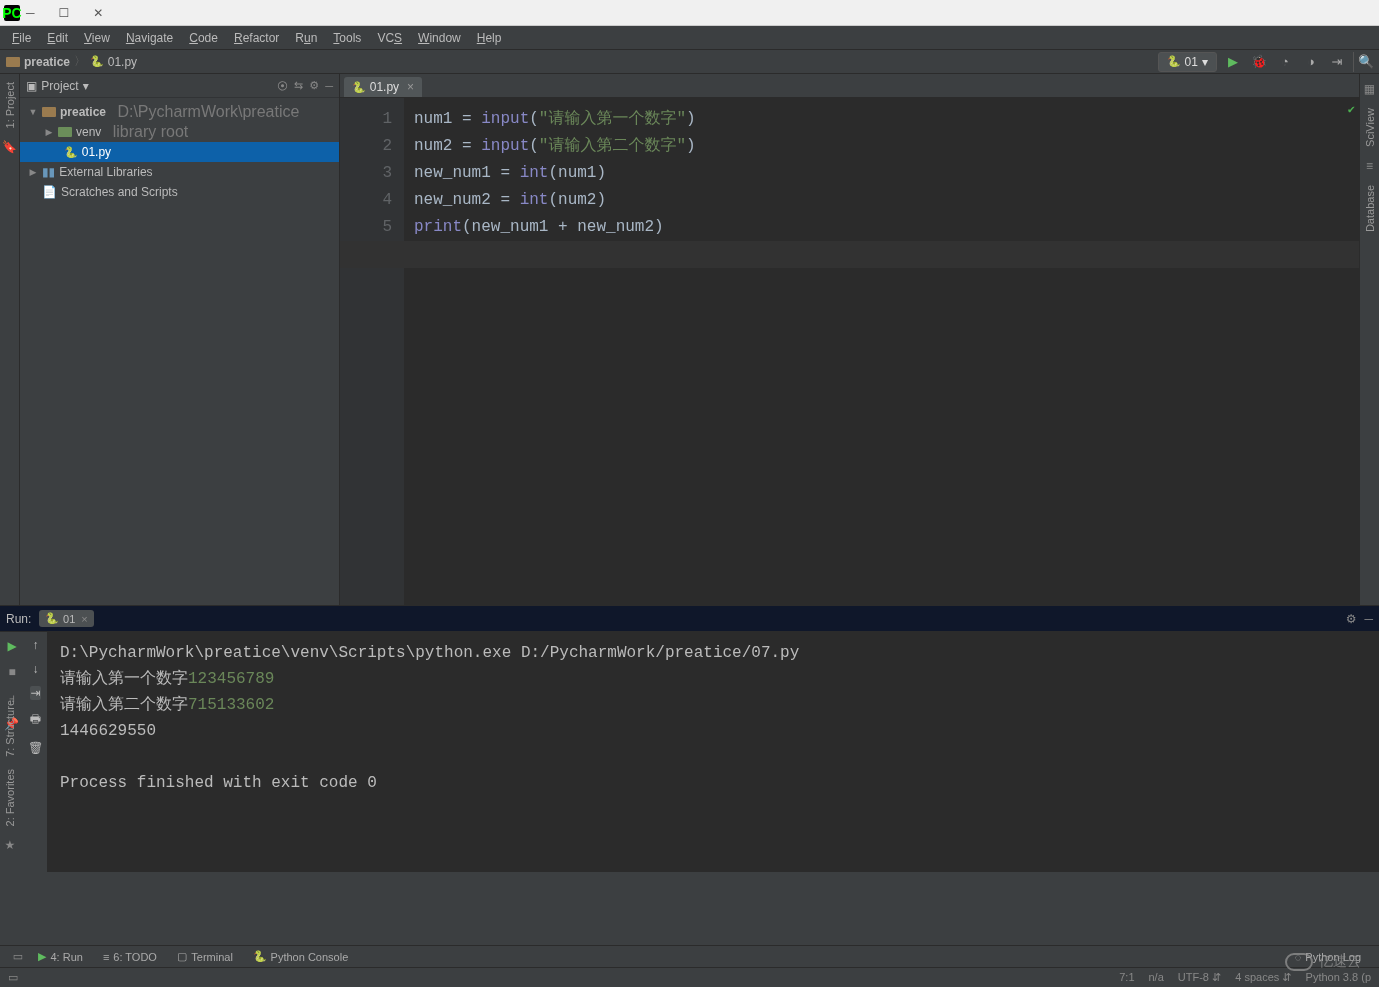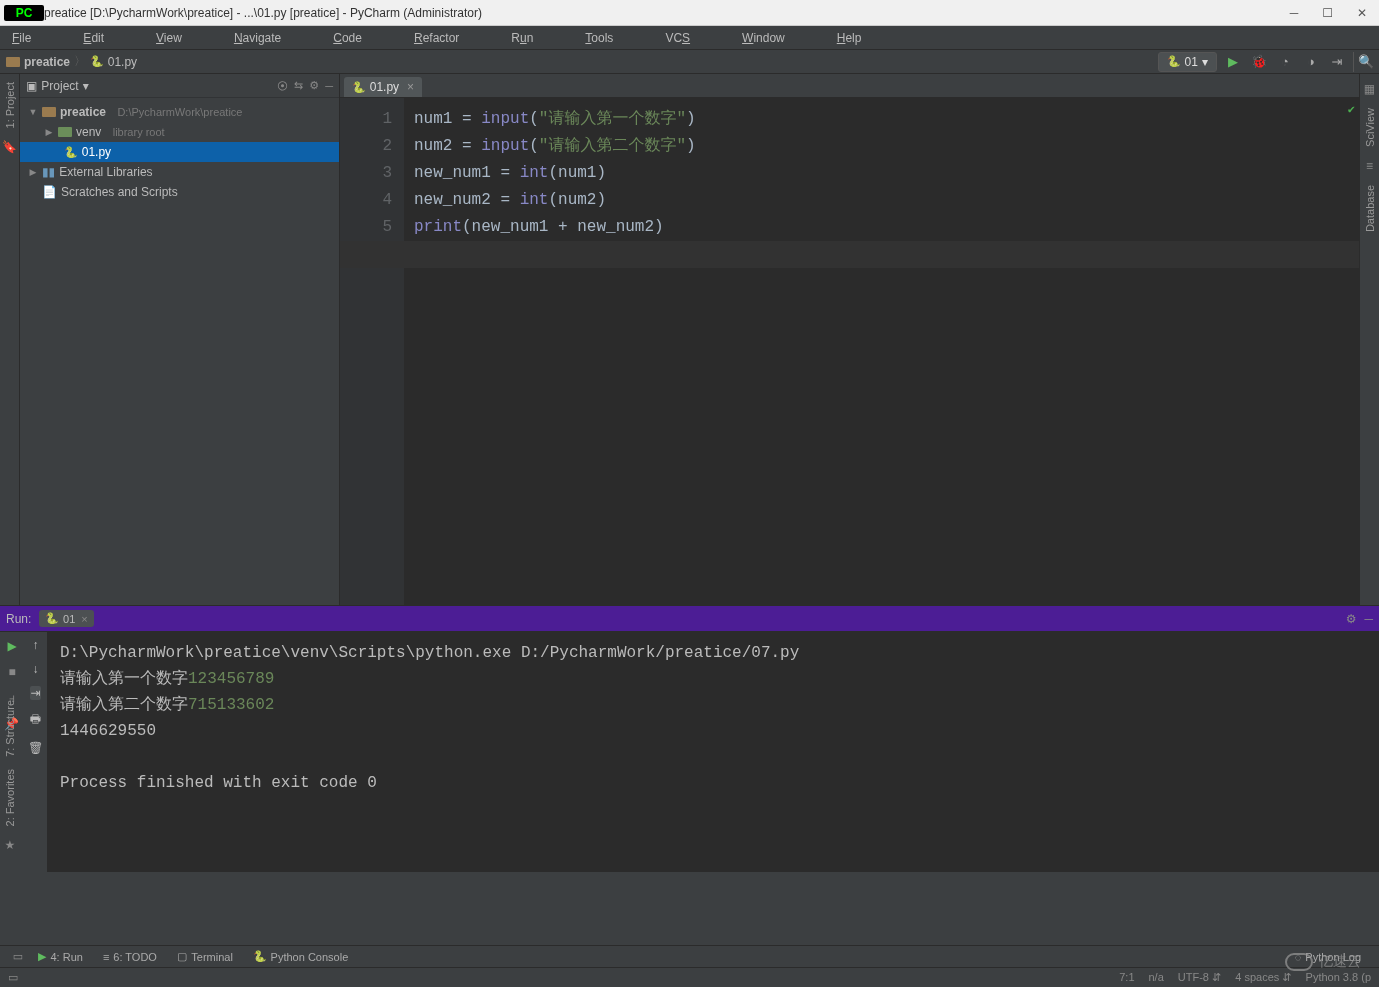--- a/index.html
+++ b/index.html
@@ -1,22 +1,22 @@
 <!DOCTYPE html>
 <html><head>
 <meta charset="utf-8">
 <style>
 * { margin:0; padding:0; box-sizing:border-box; }
 body { font-family:"Segoe UI",Arial,sans-serif; font-size:12px; background:#3c3f41; color:#bbb; width:1379px; height:987px; overflow:hidden; position:relative; }
 .titlebar { height:26px; background:#f0f0f0; color:#333; display:flex; align-items:center; padding:0 4px; border-bottom:1px solid #ccc; }
-.titlebar .pc-icon { width:40px; height:16px; background:#000; color:#0f0; font-size:12px; font-weight:bold; display:flex; align-items:center; justify-content:center; border-radius:2px; }
+.titlebar .pc-icon { width:16px; height:16px; background:#000; color:#0f0; font-size:14px; font-weight:bold; display:flex; align-items:center; justify-content:center; margin-right:6px; border-radius:2px; }
 .titlebar .title-text { flex:1; font-size:12px; color:#333; }
 .win-ctrl { display:flex; gap:24px; padding-right:8px; color:#555; }
 .win-ctrl span { cursor:pointer; }
-.menubar { height:24px; background:#3c3f41; display:flex; align-items:center; padding-left:4px; border-bottom:1px solid #2b2b2b;gap:36px; }
+.menubar { height:24px; background:#3c3f41; display:flex; align-items:center; padding-left:4px; border-bottom:1px solid #2b2b2b; }
 .menubar span { padding:2px 8px; color:#bbb; cursor:pointer; }
 .menubar span u { text-decoration:underline; }
 .navbar { height:24px; background:#3c3f41; display:flex; align-items:center; padding:0 6px; border-bottom:1px solid #2b2b2b; }
 .crumb { display:flex; align-items:center; gap:4px; color:#bbb; }
 .crumb .sep { color:#666; }
 .folder-icn { width:14px; height:10px; background:#9a7b4f; border-radius:1px; display:inline-block; }
 .py-icn { font-size:11px; color:#4b8bf4; }
 .nav-right { margin-left:auto; display:flex; align-items:center; gap:6px; }
 .run-selector { background:#4c5052; border:1px solid #555; border-radius:3px; padding:2px 8px; display:flex; align-items:center; gap:4px; color:#ddd; cursor:pointer; }
 .toolbar-icn { width:20px; height:20px; display:flex; align-items:center; justify-content:center; cursor:pointer; color:#aaa; font-size:13px; }
@@ -26,36 +26,36 @@
 .left-rail { width:20px; background:#3c3f41; border-right:1px solid #2b2b2b; display:flex; flex-direction:column; align-items:center; padding-top:8px; gap:12px; }
 .vtext { writing-mode:vertical-rl; transform:rotate(180deg); font-size:11px; color:#999; cursor:pointer; }
 .project-panel { width:320px; background:#3c3f41; border-right:1px solid #2b2b2b; }
 .panel-hdr { height:24px; display:flex; align-items:center; padding:0 6px; border-bottom:1px solid #313335; }
 .panel-hdr .ttl { flex:1; color:#bbb; display:flex; align-items:center; gap:4px; }
 .panel-hdr .ico { color:#888; font-size:11px; margin-left:6px; cursor:pointer; }
 .tree { padding:4px 0; }
 .tree-row { display:flex; align-items:center; height:20px; padding-left:8px; gap:4px; cursor:pointer; }
 .tree-row.sel { background:#0d61a9; color:#fff; }
 .tree-row .chev { width:10px; text-align:center; color:#888; font-size:9px; }
-.tree-row .lbl-path { color:#787878; font-size:11px;text-align:center; }
+.tree-row .lbl-path { color:#787878; font-size:16px;text-align:center; }
 .tree-row.d1 { padding-left:24px; }
 .tree-row.d2 { padding-left:44px; }
 .editor-area { flex:1; background:#2b2b2b; display:flex; flex-direction:column; position:relative; }
 .tab-row { height:24px; background:#3c3f41; display:flex; align-items:flex-end; border-bottom:1px solid #2b2b2b; }
 .etab { background:#515658; padding:3px 8px 3px 8px; display:flex; align-items:center; gap:4px; font-size:12px; color:#ddd; margin-left:4px; border-top-left-radius:3px; border-top-right-radius:3px; }
 .etab .x { color:#999; margin-left:4px; cursor:pointer; }
 .code-body { flex:1; display:flex; font-family:"Consolas","Courier New",monospace; font-size:16px; position:relative; }
 .gutter { width:64px; background:#313335; text-align:right; padding:8px 12px 0 0; color:#606366; line-height:27px; }
 .code { flex:1; padding:8px 10px 0 10px; line-height:27px; color:#a9b7c6; white-space:pre; }
 .kw-fn { color:#8888c6; }
 .str { color:#6a8759; }
 .cursor-line { background:#323232; position:absolute; left:0; right:0; height:27px; top:143px; z-index:0; }
 .right-rail { width:20px; background:#3c3f41; border-left:1px solid #2b2b2b; display:flex; flex-direction:column; align-items:center; padding-top:8px; gap:12px; }
 .check { color:#4caf50; font-size:12px; position:absolute; right:4px; top:4px; }
-.run-panel { border-top:1px solid #2b2b2b; background:#4c1d95; }
+.run-panel { border-top:1px solid #2b2b2b; background:#0f172a; }
 .run-hdr { height:26px; display:flex; align-items:center; padding:0 6px; border-bottom:1px solid #2b2b2b; }
 .run-hdr .ttl { color:#bbb; margin-right:8px; }
 .run-tab { background:#4c5052; padding:2px 6px; border-radius:3px; display:flex; align-items:center; gap:4px; font-size:11px; }
 .run-tab .x { color:#888; margin-left:2px; cursor:pointer; }
 .run-hdr-right { margin-left:auto; display:flex; gap:8px; color:#888; }
 .run-body { display:flex; height:240px; }
 .run-tools { width:24px; background:#3c3f41; display:flex; flex-direction:column; align-items:center; padding-top:6px; gap:10px; }
 .run-tools .btn { width:16px; height:16px; display:flex; align-items:center; justify-content:center; cursor:pointer; color:#888; font-size:12px; }
 .run-tools2 { width:24px; background:#3c3f41; display:flex; flex-direction:column; align-items:center; padding-top:6px; gap:10px; border-right:1px solid #2b2b2b; }
 .console { flex:1; background:#2b2b2b; font-family:"Consolas","Courier New",monospace; font-size:16px; color:#bbb; padding:8px 12px; line-height:26px; white-space:pre; }
@@ -67,21 +67,20 @@
 .status-bar { position:absolute; bottom:0; left:0; right:0; height:20px; background:#3c3f41; border-top:1px solid #2b2b2b; display:flex; align-items:center; padding:0 8px; font-size:11px; color:#888; }
 .status-bar .sright { margin-left:auto; display:flex; gap:14px; }
 .watermark { position:absolute; right:18px; bottom:16px; display:flex; align-items:center; gap:6px; color:#999; font-size:14px; opacity:0.7; }
 .watermark .cloud { width:28px; height:18px; border:2px solid #999; border-radius:10px; position:relative; }
 </style>
 </head>
 <body>
 
 <div class="titlebar">
   <div class="pc-icon">PC</div>
-  <div class="title-text">preatice [D:\PycharmWork\preatice] - ...\01.py [preatice] - PyCharm (Administrator)</div>
   <div class="win-ctrl">
     <span>─</span>
     <span>☐</span>
     <span>✕</span>
   </div>
 </div>
 
 <div class="menubar">
   <span><u>F</u>ile</span>
   <span><u>E</u>dit</span>

